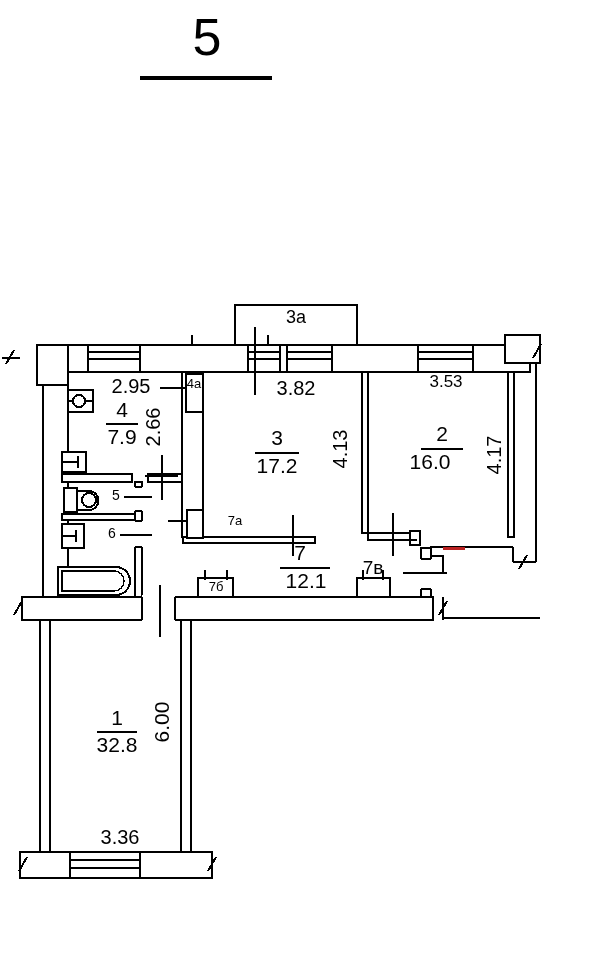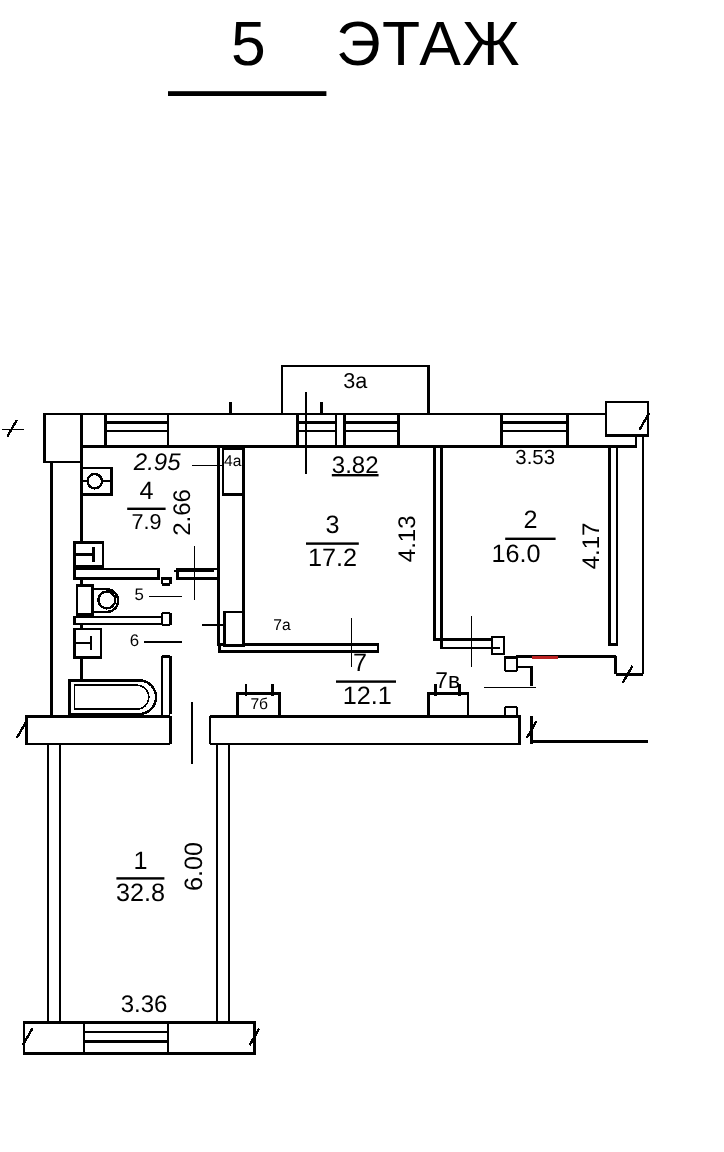--- a/index.html
+++ b/index.html
@@ -129,33 +129,32 @@
       <path class="tick" d="M208,871 L216,857"></path>
       <path class="tick" d="M533,358 L541,344"></path>
       <path class="tick" d="M519,569 L527,555"></path>
       <path class="tick" d="M439,615 L447,601"></path>
     </g>
 
     <path d="M443,548 H465" stroke="#bb2222" stroke-width="3" fill="none"></path>
   </svg>
 
   <span class="lbl" style="left:207px;top:10px;font-size:52px;">5</span>
-  <span class="lbl" style="left:357px;top:10px;font-size:52px;letter-spacing:1px;">ЭТАЖ</span>
   <div class="uline" style="left:140px;top:76px;width:132px;"></div>
 
   <span class="lbl" style="left:296px;top:308px;font-size:18px;">3а</span>
 
-  <span class="lbl" style="left:131px;top:376px;font-size:20px;font-style:italic;">2.95</span>
+  <span class="lbl" style="left:131px;top:376px;font-size:20px;">2.95</span>
   <span class="lbl" style="left:122px;top:399px;font-size:21px;">4</span>
   <div class="frac" style="left:106px;top:423px;width:32px;"></div>
-  <span class="lbl" style="left:122px;top:426px;font-size:18px;">7.9</span>
+  <span class="lbl" style="left:122px;top:426px;font-size:21px;">7.9</span>
   <span class="lblv" style="left:153px;top:427px;font-size:20px;">2.66</span>
   <span class="lbl" style="left:194px;top:377px;font-size:13px;">4а</span>
 
-  <span class="lbl" style="left:296px;top:378px;font-size:20px;text-decoration:underline;">3.82</span>
+  <span class="lbl" style="left:296px;top:378px;font-size:20px;">3.82</span>
   <span class="lbl" style="left:277px;top:427px;font-size:21px;">3</span>
   <div class="frac" style="left:255px;top:452px;width:44px;"></div>
   <span class="lbl" style="left:277px;top:455px;font-size:21px;">17.2</span>
   <span class="lblv" style="left:340px;top:449px;font-size:20px;">4.13</span>
   <span class="lbl" style="left:195px;top:514px;font-size:13px;margin-left:40px;">7а</span>
 
   <span class="lbl" style="left:446px;top:373px;font-size:17px;">3.53</span>
   <span class="lbl" style="left:442px;top:423px;font-size:21px;">2</span>
   <div class="frac" style="left:421px;top:448px;width:42px;"></div>
   <span class="lbl" style="left:430px;top:451px;font-size:21px;">16.0</span>

